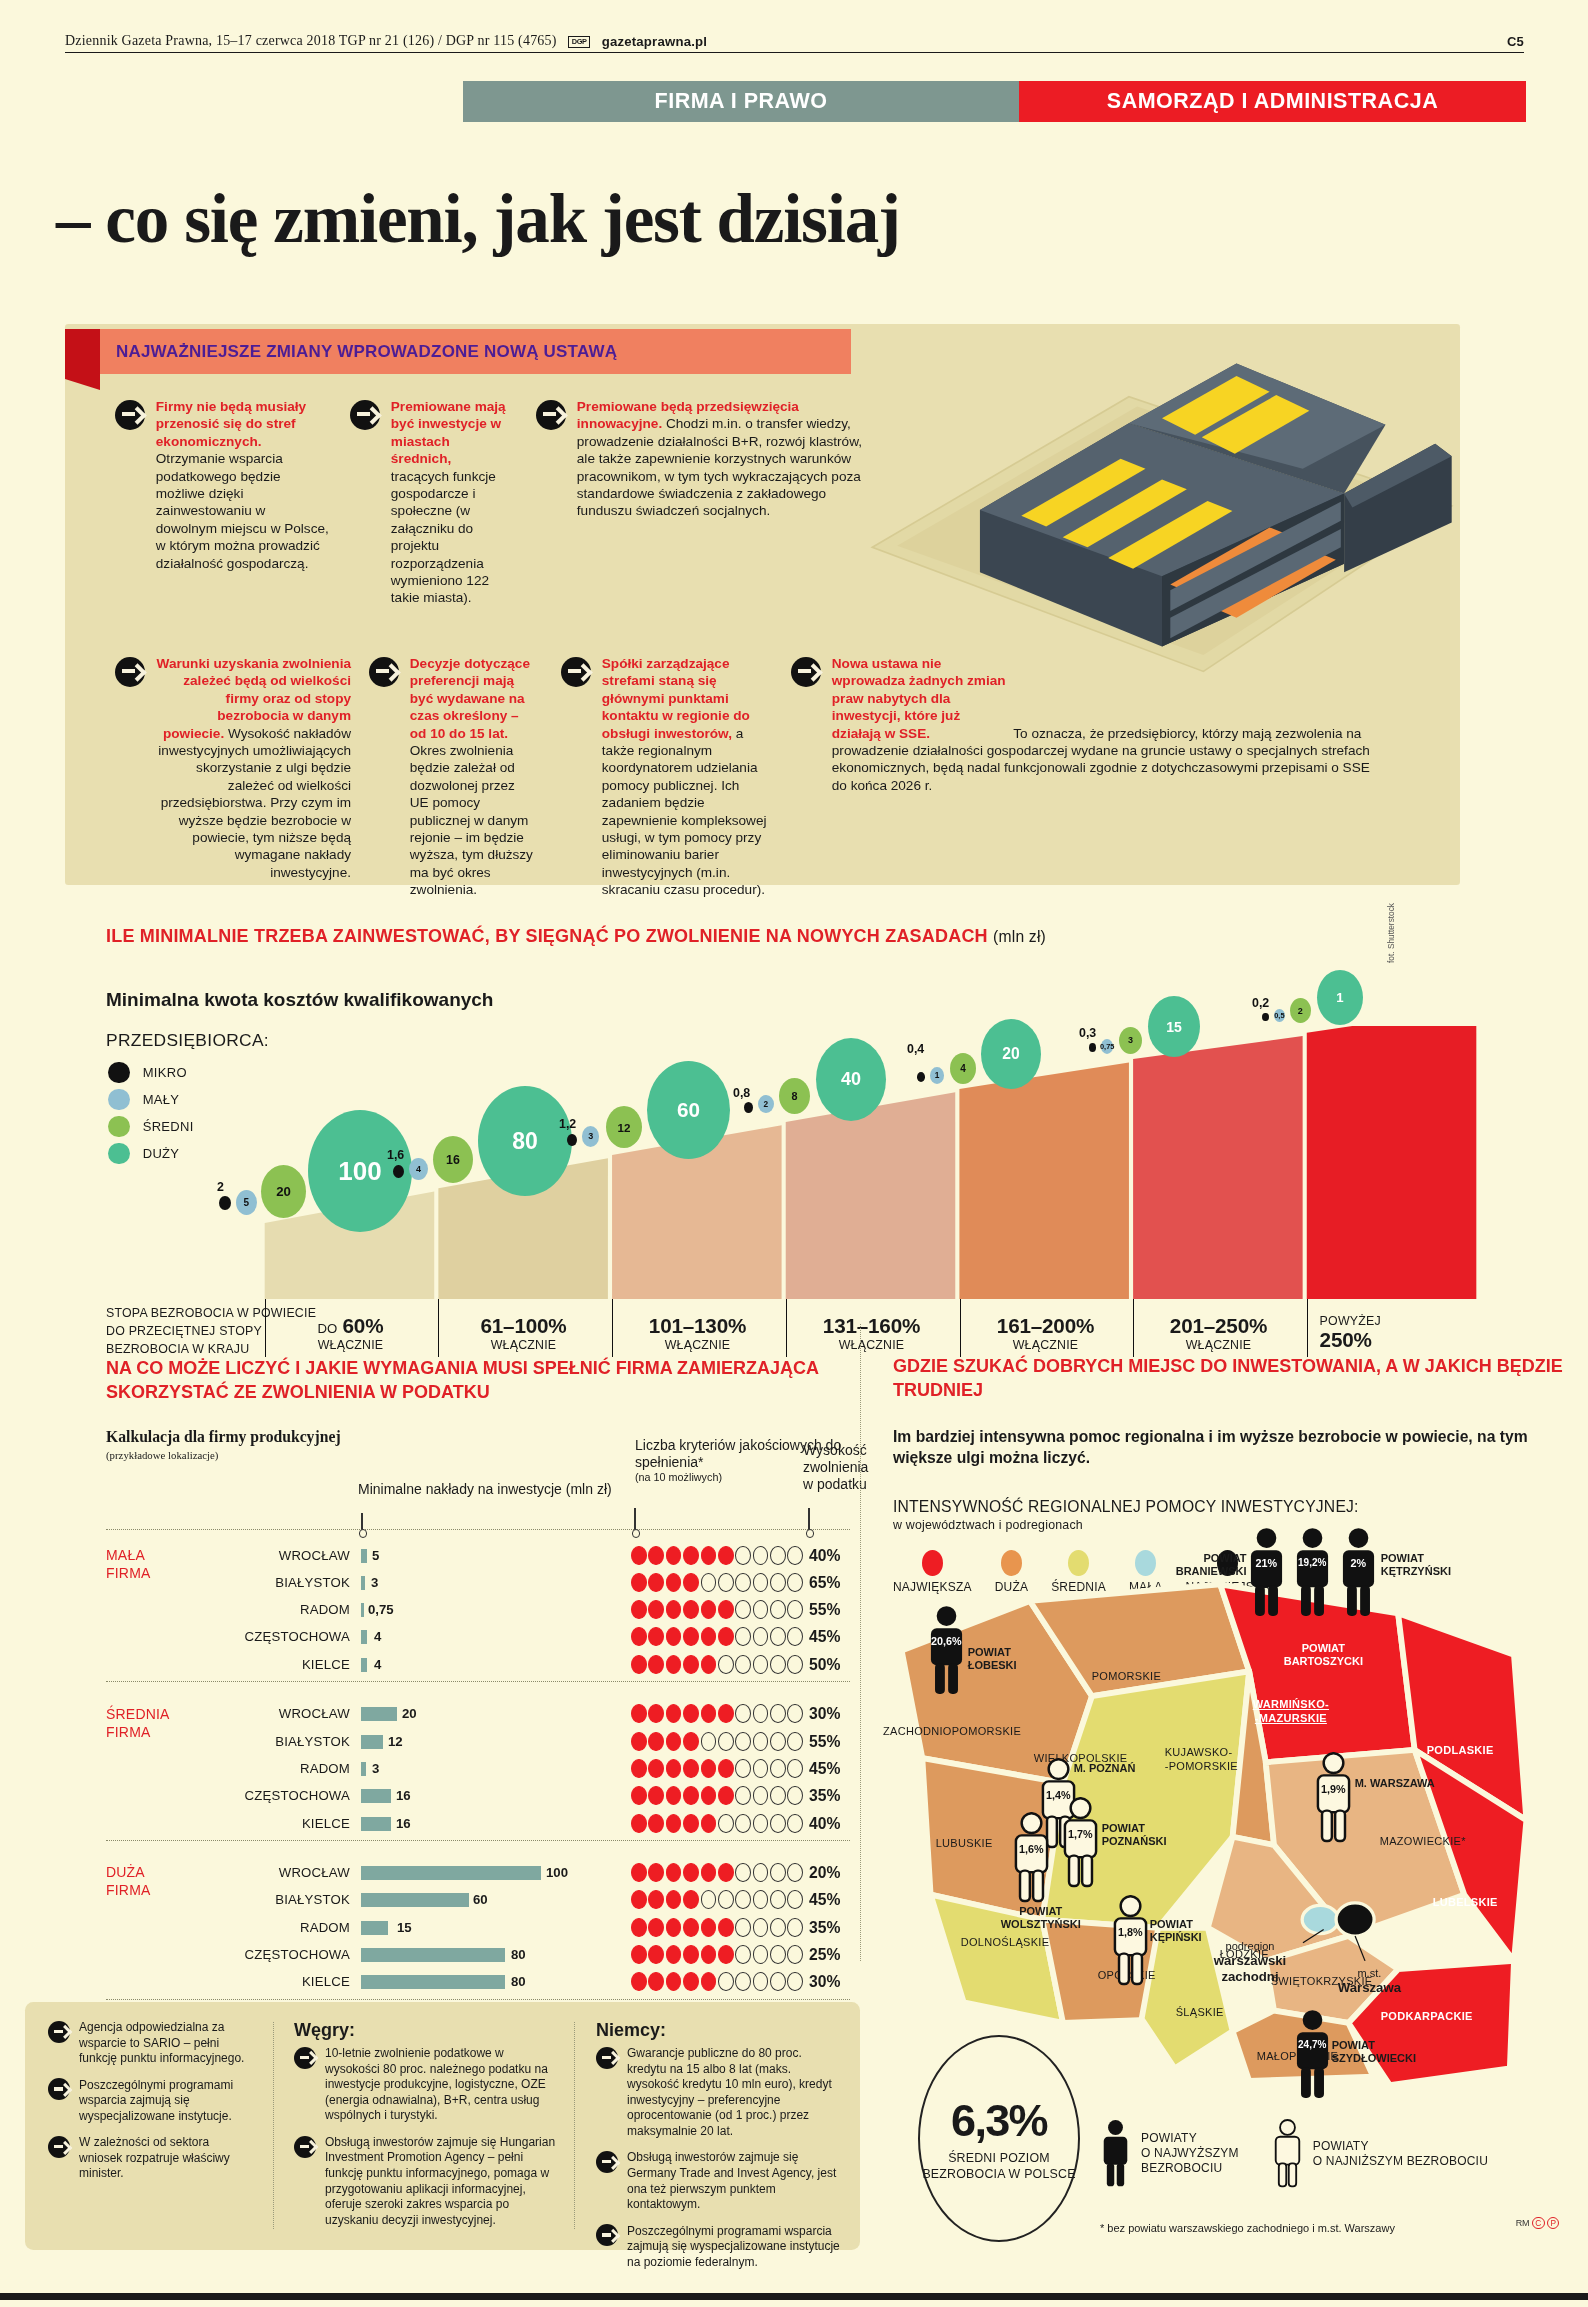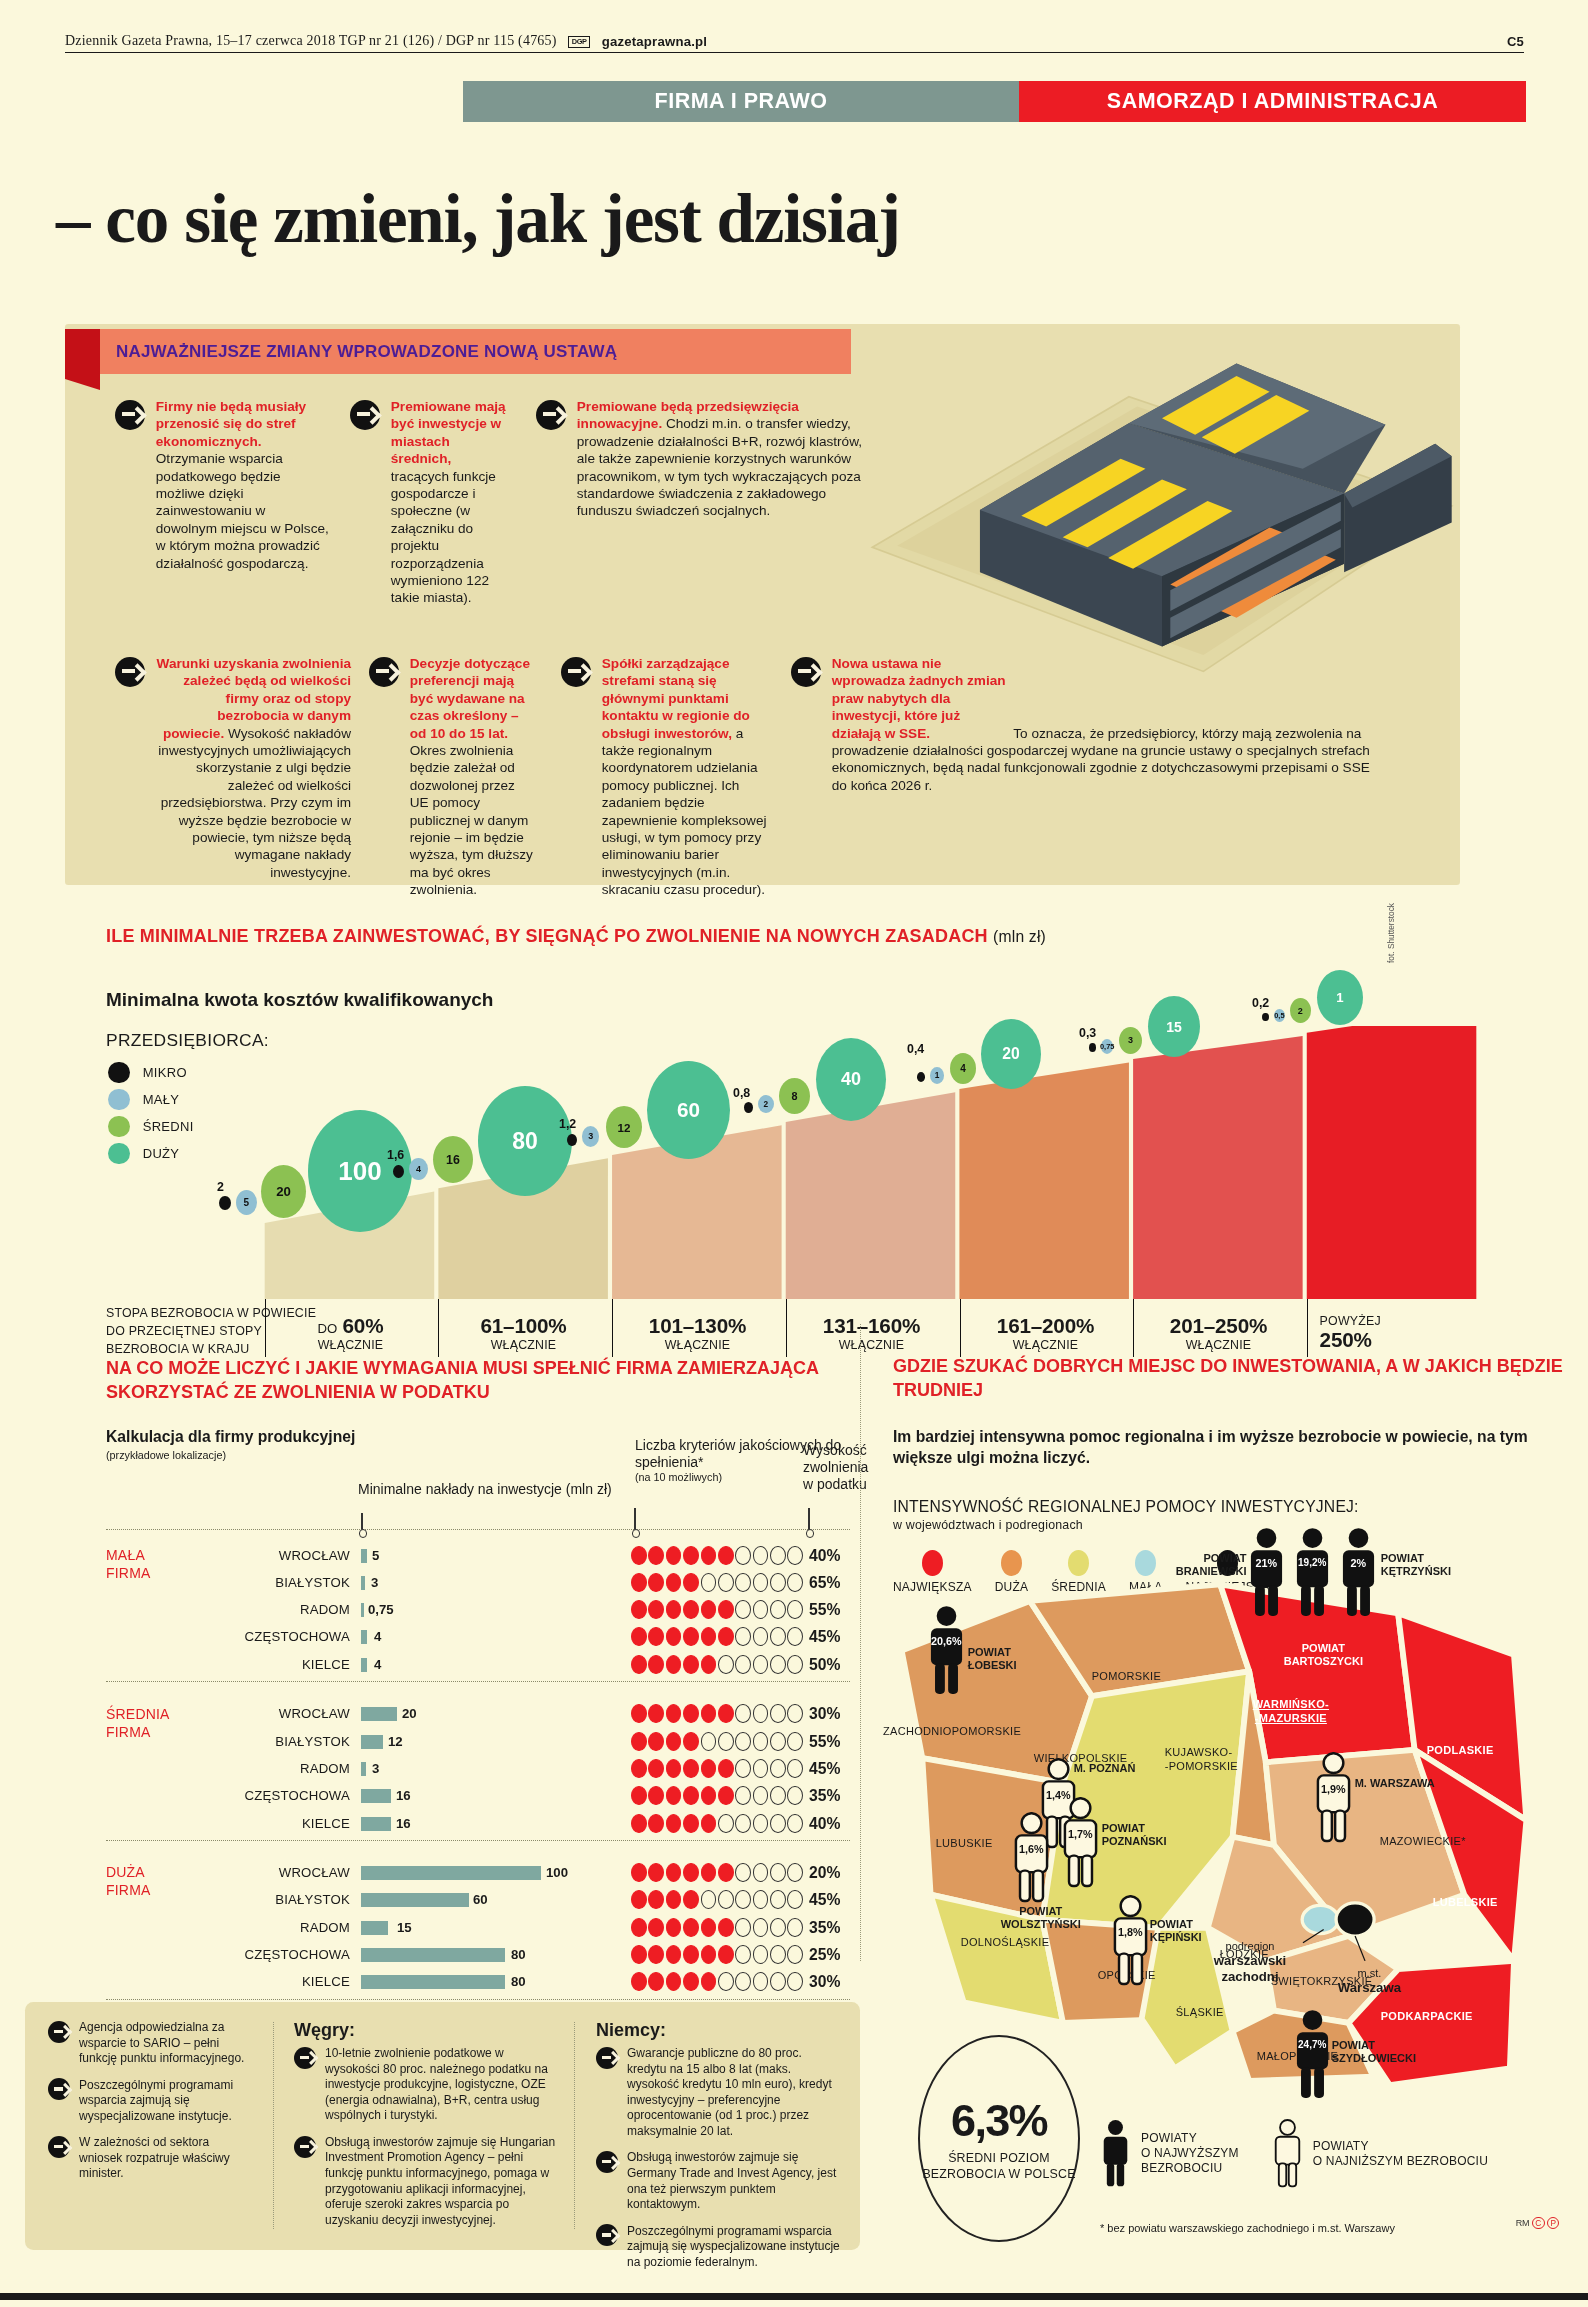--- a/index.html
+++ b/index.html
@@ -108,21 +108,21 @@
   .axis-row { position:absolute; left:0; top:1292px; width:1588px; height:74px; }
   .axis-lead { position:absolute; left:106px; top:13.2px; font-size:12.4px; line-height:1.45; letter-spacing:0.2px; }
   .axis-cell { position:absolute; top:6.6px; text-align:center; border-left:1.7px solid #111; height:58px; padding-top:15px; }
   .axis-cell .big { font-weight:bold; font-size:20.7px; letter-spacing:-0.2px;}
   .axis-cell .sml { font-size:12.4px; letter-spacing:0.2px; }
 
   
   .tbl-sec { position:absolute; left:0; top:1324px; width:856px; }
   .tbl-title { position:absolute; left:106px; top:33px; color:#e02127; font-weight:bold; font-size:18px; line-height:1.32; }
   .tbl-head { position:absolute; left:106px; top:103px; width:744px; height:95px;}
-  .th-a { position:absolute; left:0; top:0; font-weight:bold; font-size:15.7px; line-height:1.22;}
+  .th-a { position:absolute; left:0; top:0; font-weight:bold; font-size:15.7px; line-height:1.22;font-family:Liberation Serif, serif;}
   .th-a small { display:block; font-weight:normal; font-size:10.8px; padding-top:3.3px;}
   .th-b { position:absolute; left:252px; top:31px; font-size:14px; line-height:1.22;margin-top:23px;}
   .th-c { position:absolute; left:529px; top:10px; font-size:14px; line-height:1.22;}
   .th-c small { display:block; font-size:10.8px; }
   .th-d { position:absolute; left:697px; top:15px; font-size:14px; line-height:1.22;}
   .dotline { position:absolute; left:106px; width:744px; border-top:1.7px dotted #8a8a6a; }
   .pin { position:absolute; width:1.7px; background:#333; }
   .pin::after{ content:""; position:absolute; left:-2.5px; bottom:-3.3px; width:6.6px; height:6.6px; border:1.7px solid #333; border-radius:50%; background:#fbf8dc;}
 
   .grp-name { position:absolute; color:#e02127; font-size:14px; font-weight:normal; line-height:1.3; letter-spacing:0.2px;}

